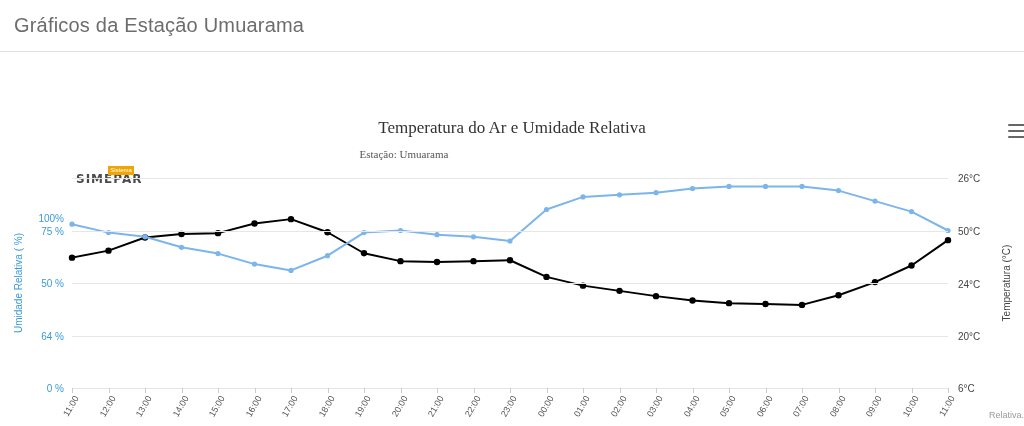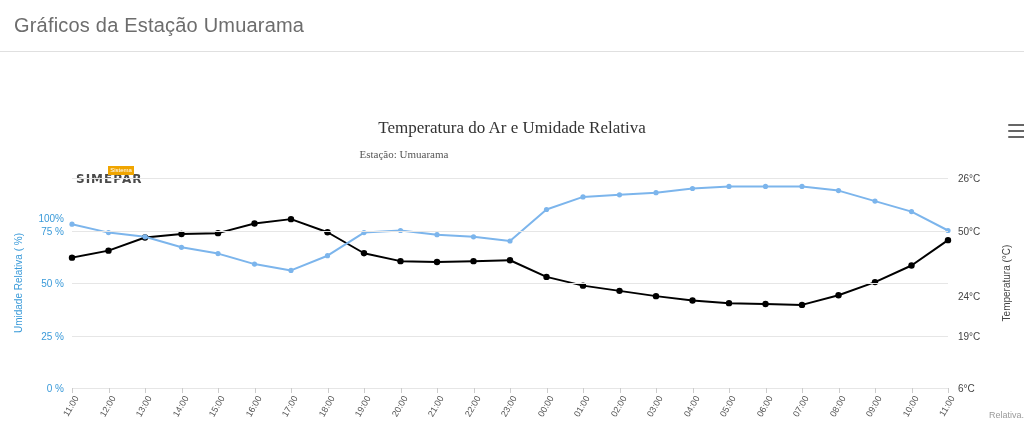--- a/index.html
+++ b/index.html
@@ -271,30 +271,30 @@
         <circle cx="693.50" cy="8.40" r="2.6" fill="#7cb5ec"></circle>
         <circle cx="730.00" cy="8.40" r="2.6" fill="#7cb5ec"></circle>
         <circle cx="766.50" cy="12.60" r="2.6" fill="#7cb5ec"></circle>
         <circle cx="803.00" cy="23.10" r="2.6" fill="#7cb5ec"></circle>
         <circle cx="839.50" cy="33.60" r="2.6" fill="#7cb5ec"></circle>
         <circle cx="876.00" cy="52.50" r="2.6" fill="#7cb5ec"></circle>
       </svg>
   <div class="gridline" style="top: 210px;"></div>
       <div class="ytick-left" style="top: 210px;">0 %</div>
       <div class="gridline" style="top: 157.5px;"></div>
-      <div class="ytick-left" style="top: 157.5px;">25 %</div>
+      <div class="ytick-left" style="top: 157.5px;">64 %</div>
       <div class="gridline" style="top: 105px;"></div>
       <div class="ytick-left" style="top: 105px;">50 %</div>
       <div class="gridline" style="top: 52.5px;"></div>
       <div class="ytick-left" style="top: 52.5px; text-align: center;">75 %</div>
       <div class="gridline" style="top: 0px;"></div>
       <div class="ytick-left" style="top: 8px; margin-top: 32px;">100%</div>
       <div class="ytick-right" style="top: 210px;">6°C</div>
-      <div class="ytick-right" style="top: 157.5px;">19°C</div>
-      <div class="ytick-right" style="top: 118px;">24°C</div>
+      <div class="ytick-right" style="top: 157.5px;">20°C</div>
+      <div class="ytick-right" style="top: 106px;">24°C</div>
       <div class="ytick-right" style="top: 52.5px;">50°C</div>
       <div class="ytick-right" style="top: 0px;">26°C</div>
       <div class="xtick-mark" style="left: 0px;"></div>
       <div class="xtick" style="left: -34px; width: 34px;">11:00</div>
       <div class="xtick-mark" style="left: 36.5px;"></div>
       <div class="xtick" style="left: 2.5px; width: 34px;">12:00</div>
       <div class="xtick-mark" style="left: 73px;"></div>
       <div class="xtick" style="left: 39px; width: 34px;">13:00</div>
       <div class="xtick-mark" style="left: 109.5px;"></div>
       <div class="xtick" style="left: 75.5px; width: 34px;">14:00</div>

